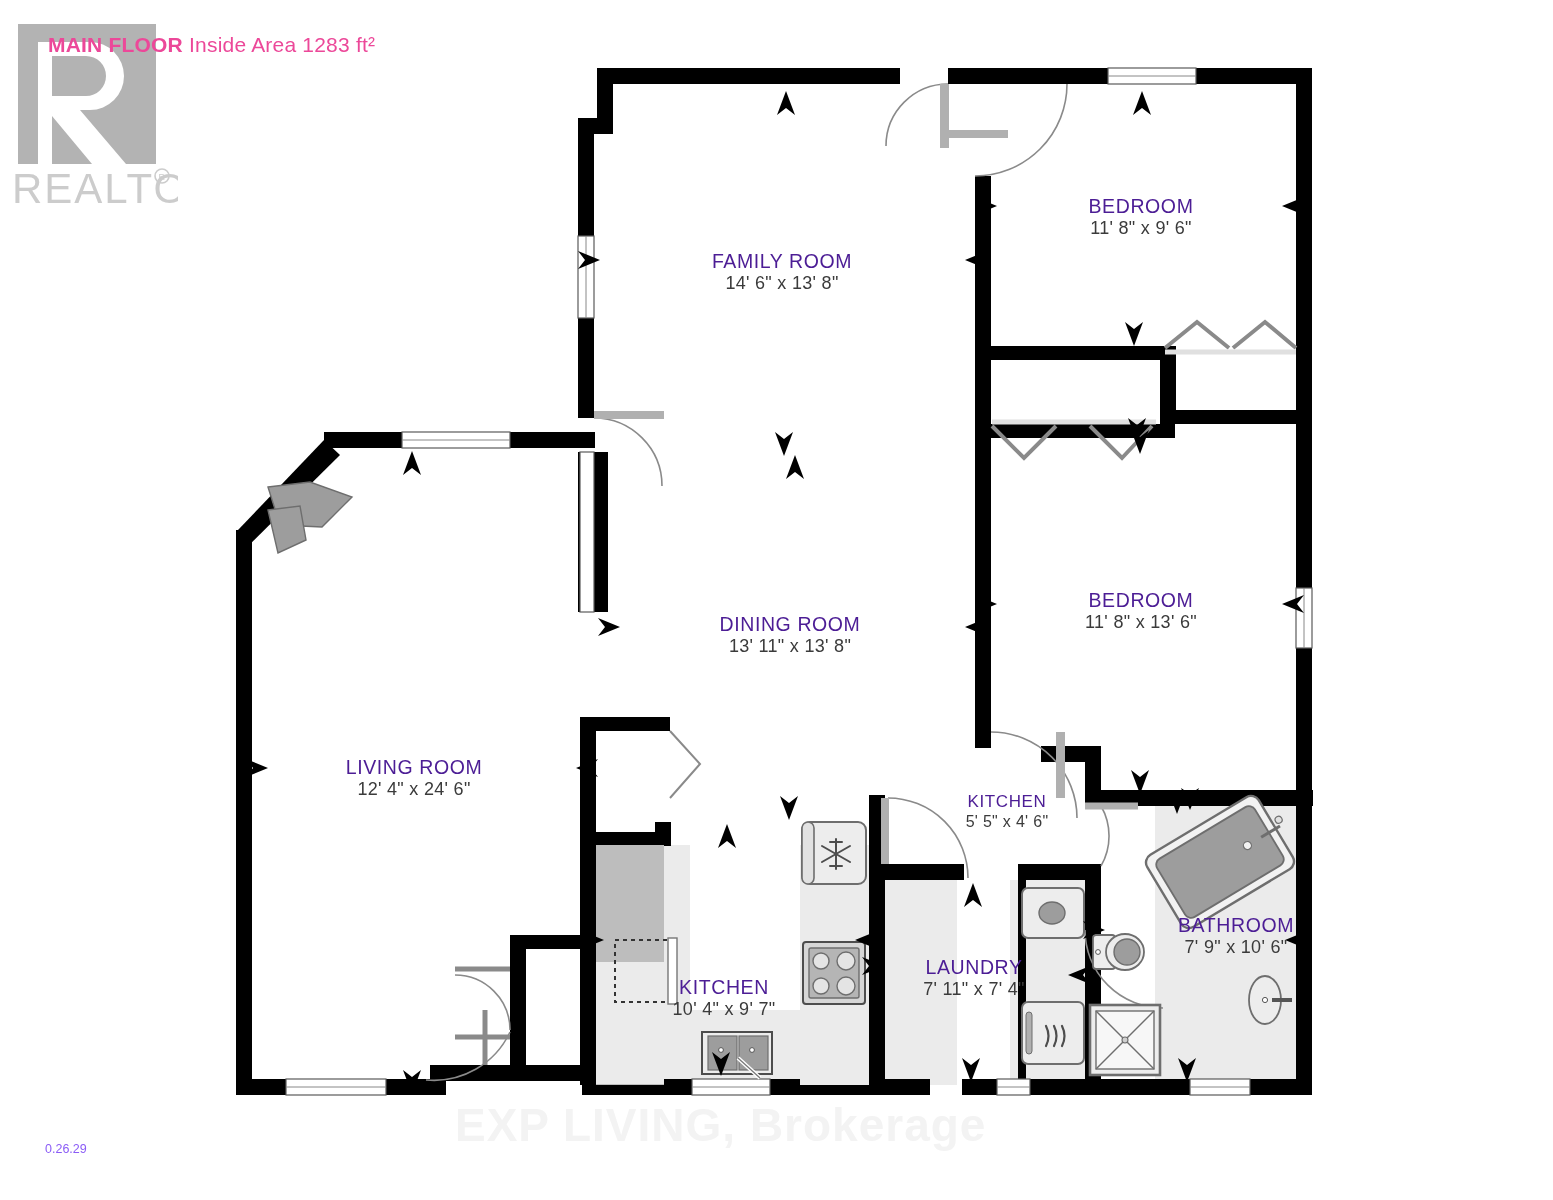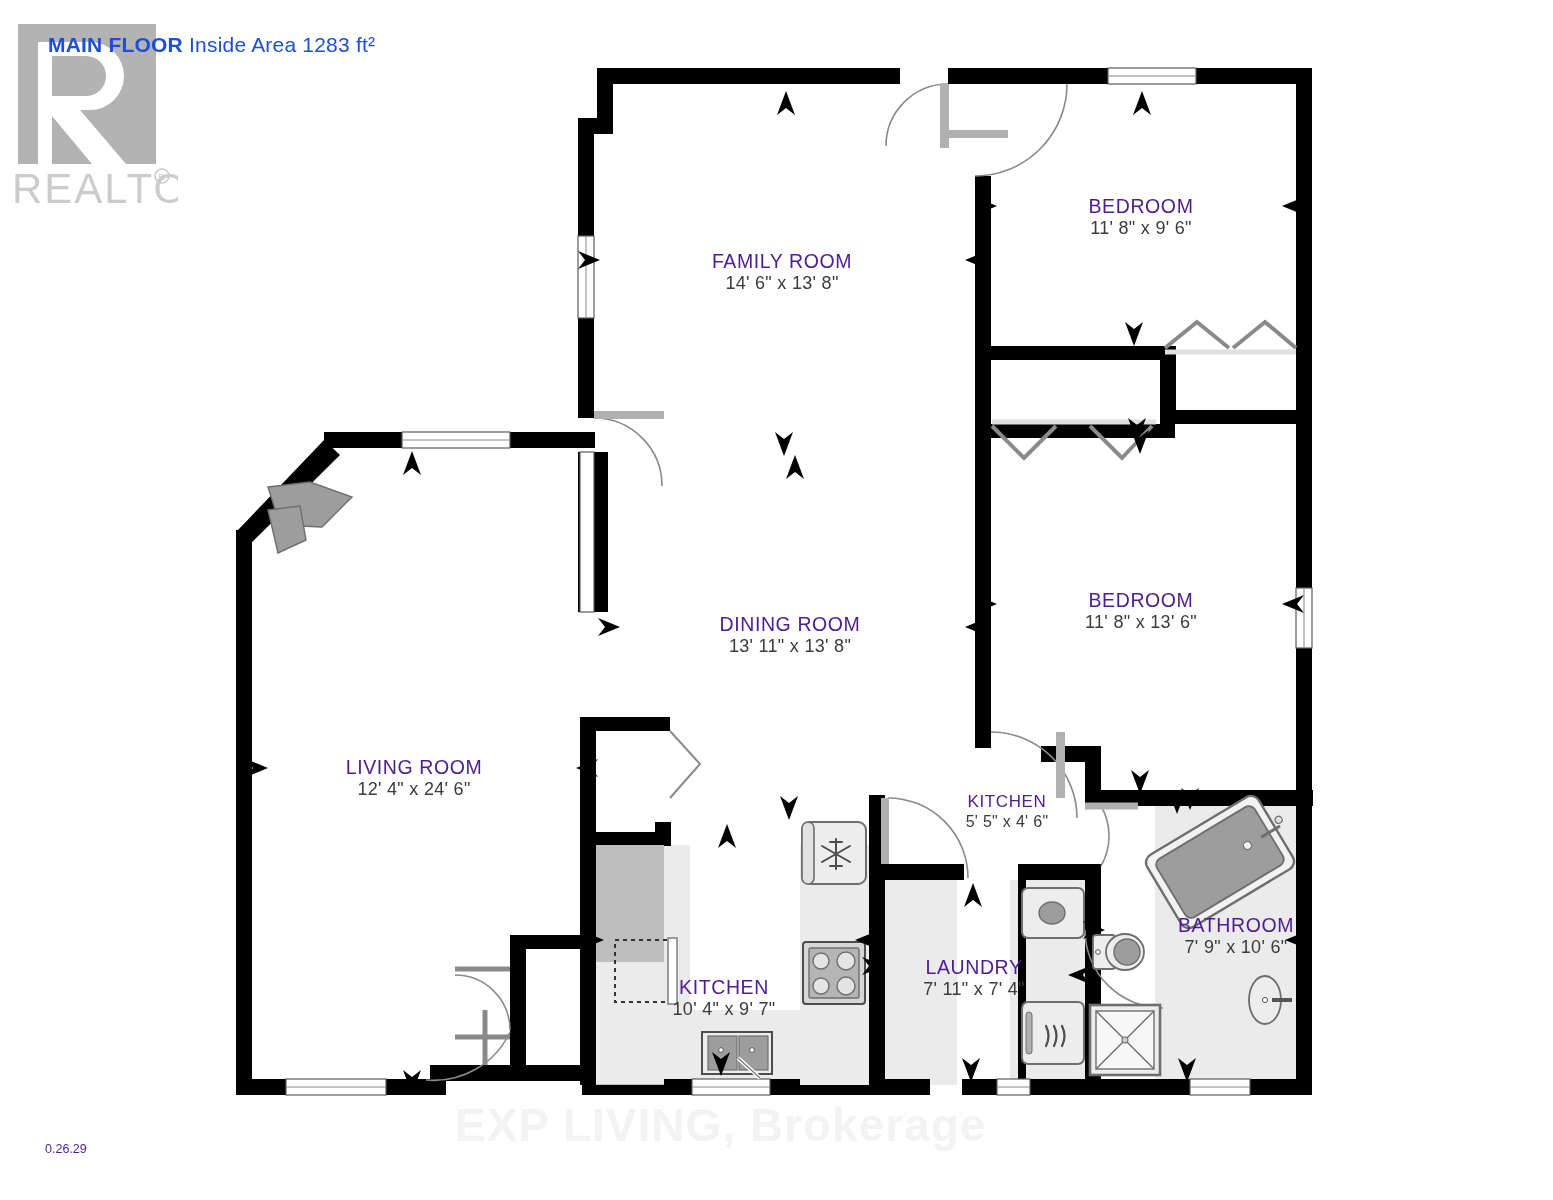--- a/index.html
+++ b/index.html
@@ -24,21 +24,21 @@
     left: 10px;
     top: 18px;
     width: 168px;
     height: 190px;
   }
   #header-title {
     position: absolute;
     left: 48px;
     top: 33px;
     font-size: 21px;
-    color: #1d4ed8;
+    color: #ec4899;
     letter-spacing: 0.2px;
     white-space: nowrap;
   }
   #header-title .bold { font-weight: bold; }
 
   
   #plan-svg {
     position: absolute;
     left: 0;
     top: 0;
@@ -85,21 +85,21 @@
     top: 1144px;
     font-size: 11.5px;
     color: #2d2d2d;
     white-space: nowrap;
   }
   #version {
     position: absolute;
     left: 45px;
     top: 1142px;
     font-size: 12.5px;
-    color: #4c1d95;
+    color: #8b5cf6;
   }
 </style>
 </head>
 <body>
 
 <div id="page">
 
   <svg id="realtor-logo" viewBox="0 0 168 190">
     <rect x="8" y="6" width="138" height="140" fill="#b3b3b3"></rect>
     <path d="M28 24 h52 a34 34 0 0 1 0 68 h-10 l46 54 h-34 l-40 -48 v48 h-14 z

